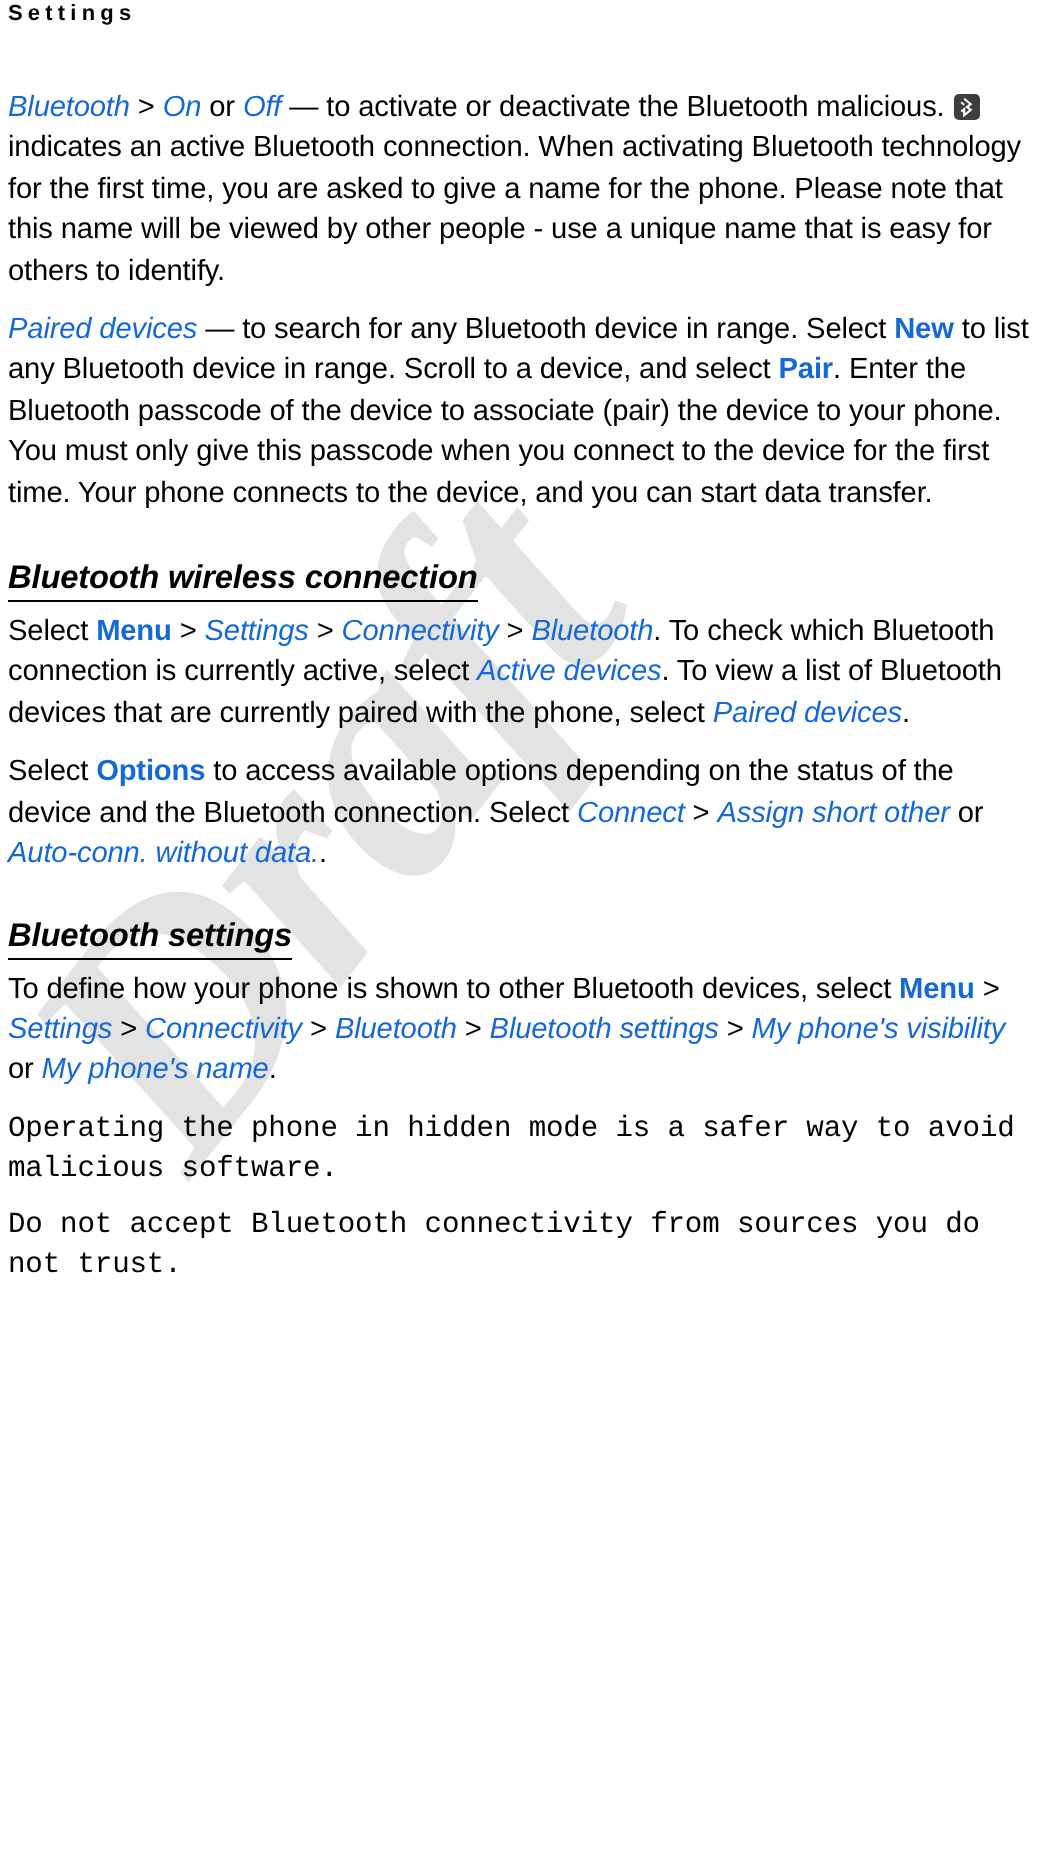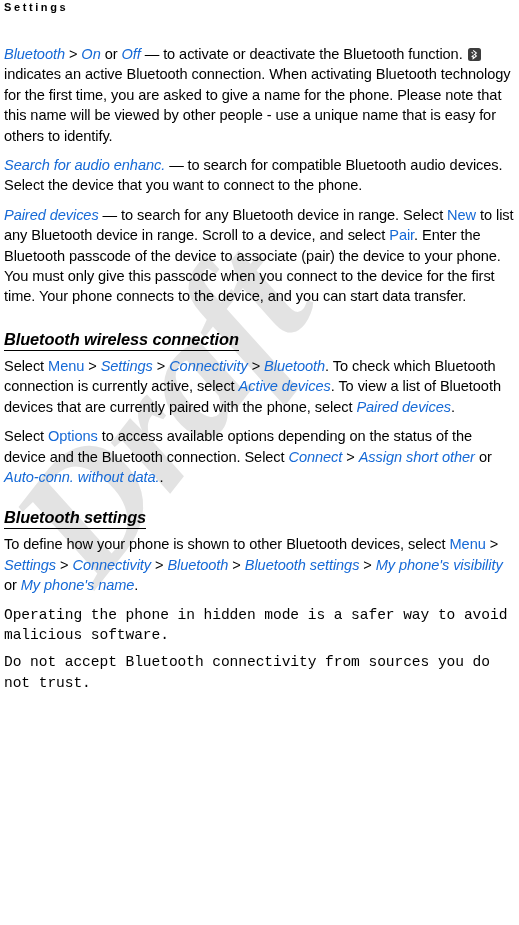--- a/index.html
+++ b/index.html
@@ -103,21 +103,21 @@
   }
 
   
   .ui-it {
     color: #1569d6;
     font-style: italic;
     margin-top: 13px;
   }
   .ui-bd {
     color: #1569d6;
-    font-weight: 400;
+    font-weight: 700;
   }
   .sep {
     color: #000000;
   }
 
   
   .bt-icon {
     display: inline-block;
     width: 13px;
     height: 13px;
@@ -144,26 +144,25 @@
 <div id="page">
 
   <div id="watermark">
     <div class="wm-text">Draft</div>
   </div>
 
   <div class="running-header">Settings</div>
 
   <div id="content">
 
-    <p class="body"><span class="ui-it">Bluetooth</span><span class="sep"> &gt; </span><span class="ui-it">On</span><span> or </span><span class="ui-it">Off</span><span> — to activate or deactivate the Bluetooth function. </span><span class="bt-icon"><svg width="13" height="13" viewBox="0 0 13 13" xmlns="http://www.w3.org/2000/svg">
+    <p class="body"><span class="ui-it">Bluetooth</span><span class="sep"> &gt; </span><span class="ui-it">On</span><span> or </span><span class="ui-it">Off</span><span> — to activate or deactivate the Bluetooth malicious. </span><span class="bt-icon"><svg width="13" height="13" viewBox="0 0 13 13" xmlns="http://www.w3.org/2000/svg">
             <rect x="0" y="0" width="13" height="13" rx="2.5" ry="2.5" fill="#3d3d3d"></rect>
             <path d="M5.1 2.4 L8.4 5.1 L6.5 6.5 L8.4 7.9 L5.1 10.6 L5.1 7.6 L3.6 8.8 M5.1 5.4 L3.6 4.2" fill="none" stroke="#ffffff" stroke-width="1.05" stroke-linejoin="miter" stroke-linecap="butt"></path>
           </svg></span><span> indicates an active Bluetooth connection. When activating Bluetooth technology for the first time, you are asked to give a name for the phone. Please note that this name will be viewed by other people - use a unique name that is easy for others to identify.</span></p>
 
-    <p class="body"><span class="ui-it">Search for audio enhanc.</span><span> — to search for compatible Bluetooth audio devices. Select the device that you want to connect to the phone.</span></p>
 
     <p class="body"><span class="ui-it">Paired devices</span><span> — to search for any Bluetooth device in range. Select </span><span class="ui-bd">New</span><span> to list any Bluetooth device in range. Scroll to a device, and select </span><span class="ui-bd">Pair</span><span>. Enter the Bluetooth passcode of the device to associate (pair) the device to your phone. You must only give this passcode when you connect to the device for the first time. Your phone connects to the device, and you can start data transfer.</span></p>
 
     <div class="sec-wrap first">
       <h2 class="sec">Bluetooth wireless connection</h2>
     </div>
 
     <p class="body"><span>Select </span><span class="ui-bd">Menu</span><span class="sep"> &gt; </span><span class="ui-it">Settings</span><span class="sep"> &gt; </span><span class="ui-it">Connectivity</span><span class="sep"> &gt; </span><span class="ui-it">Bluetooth</span><span>. To check which Bluetooth connection is currently active, select </span><span class="ui-it">Active devices</span><span>. To view a list of Bluetooth devices that are currently paired with the phone, select </span><span class="ui-it">Paired devices</span><span>.</span></p>
 
     <p class="body"><span>Select </span><span class="ui-bd">Options</span><span> to access available options depending on the status of the device and the Bluetooth connection. Select </span><span class="ui-it">Connect</span><span class="sep"> &gt; </span><span class="ui-it">Assign short other</span><span> or </span><span class="ui-it">Auto-conn. without data.</span><span>.</span></p>

